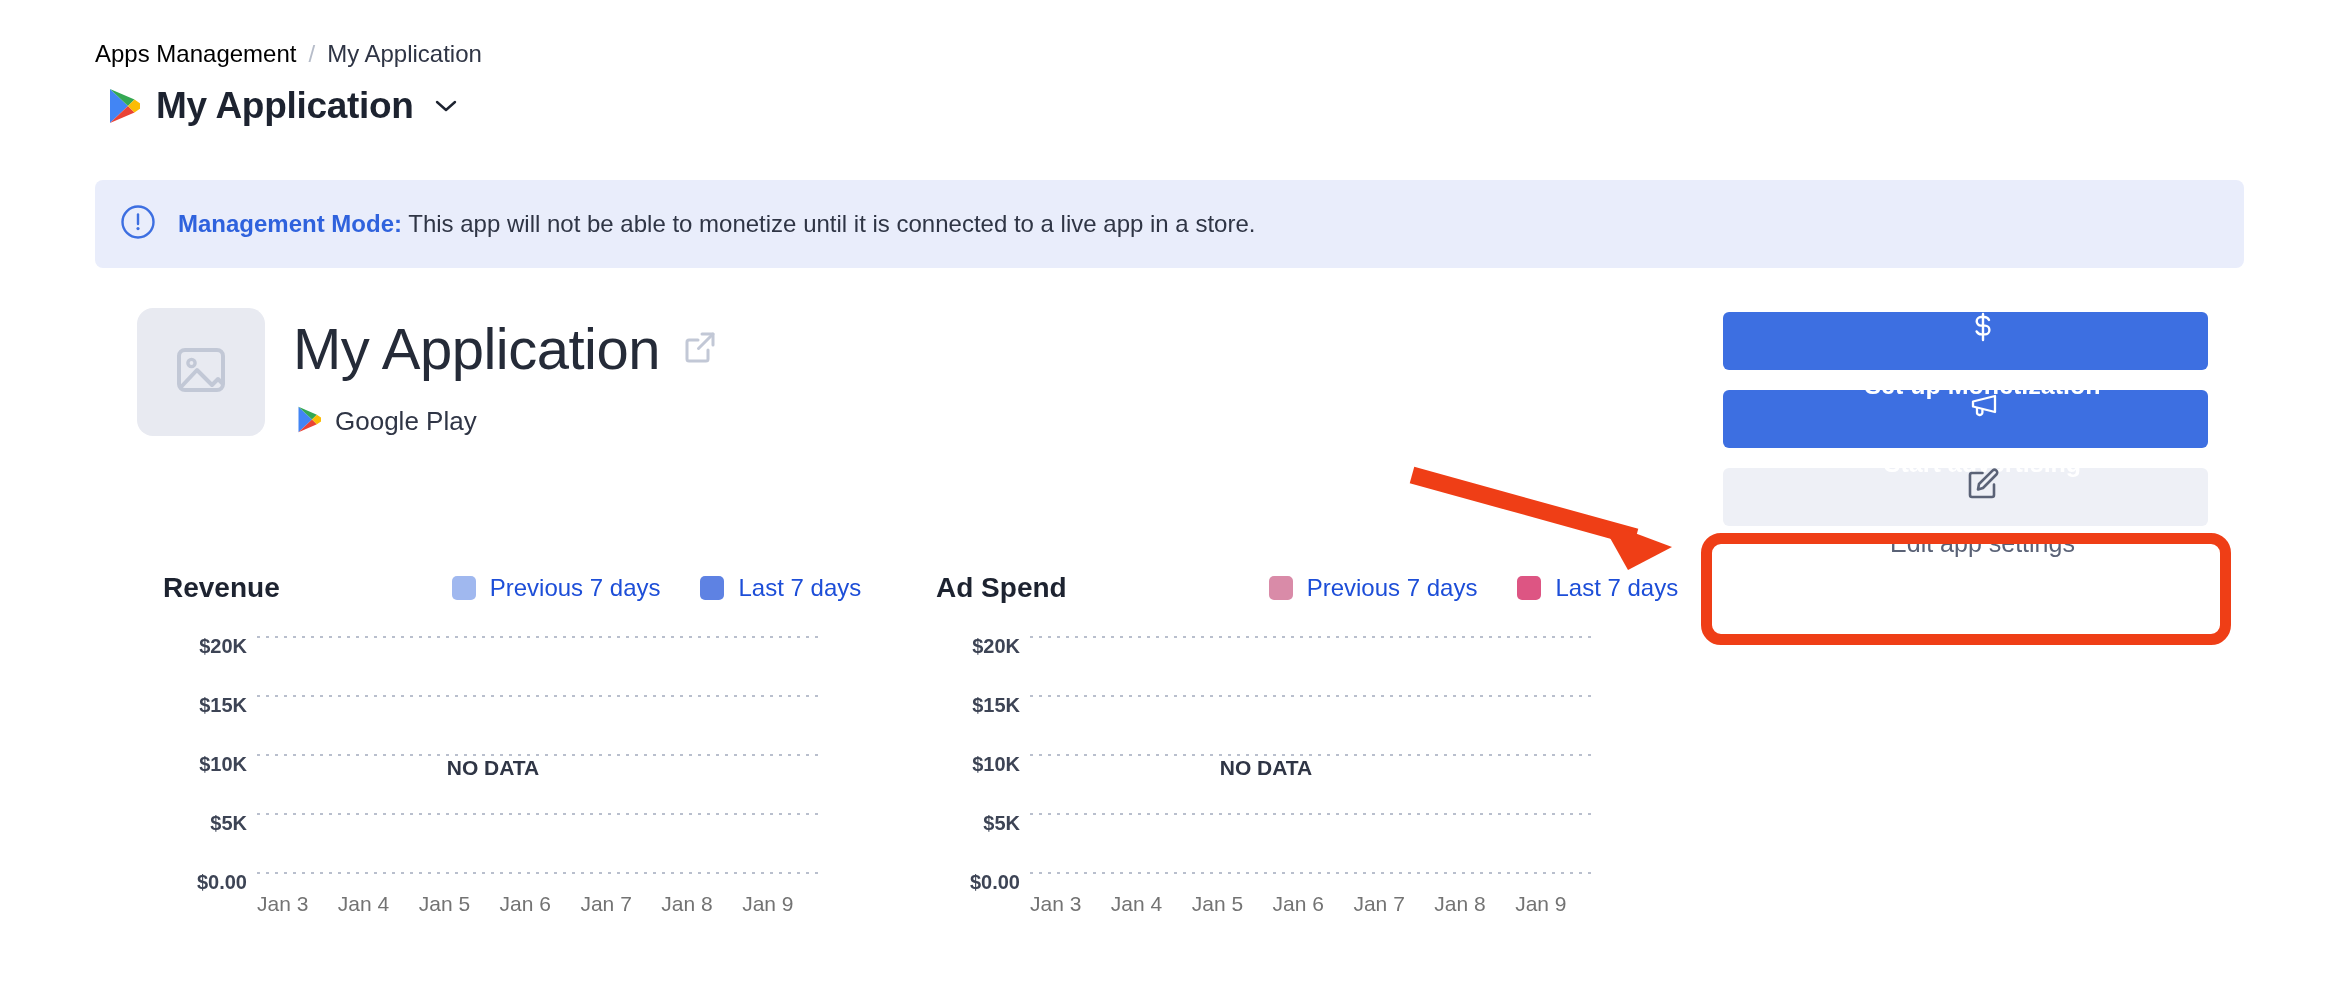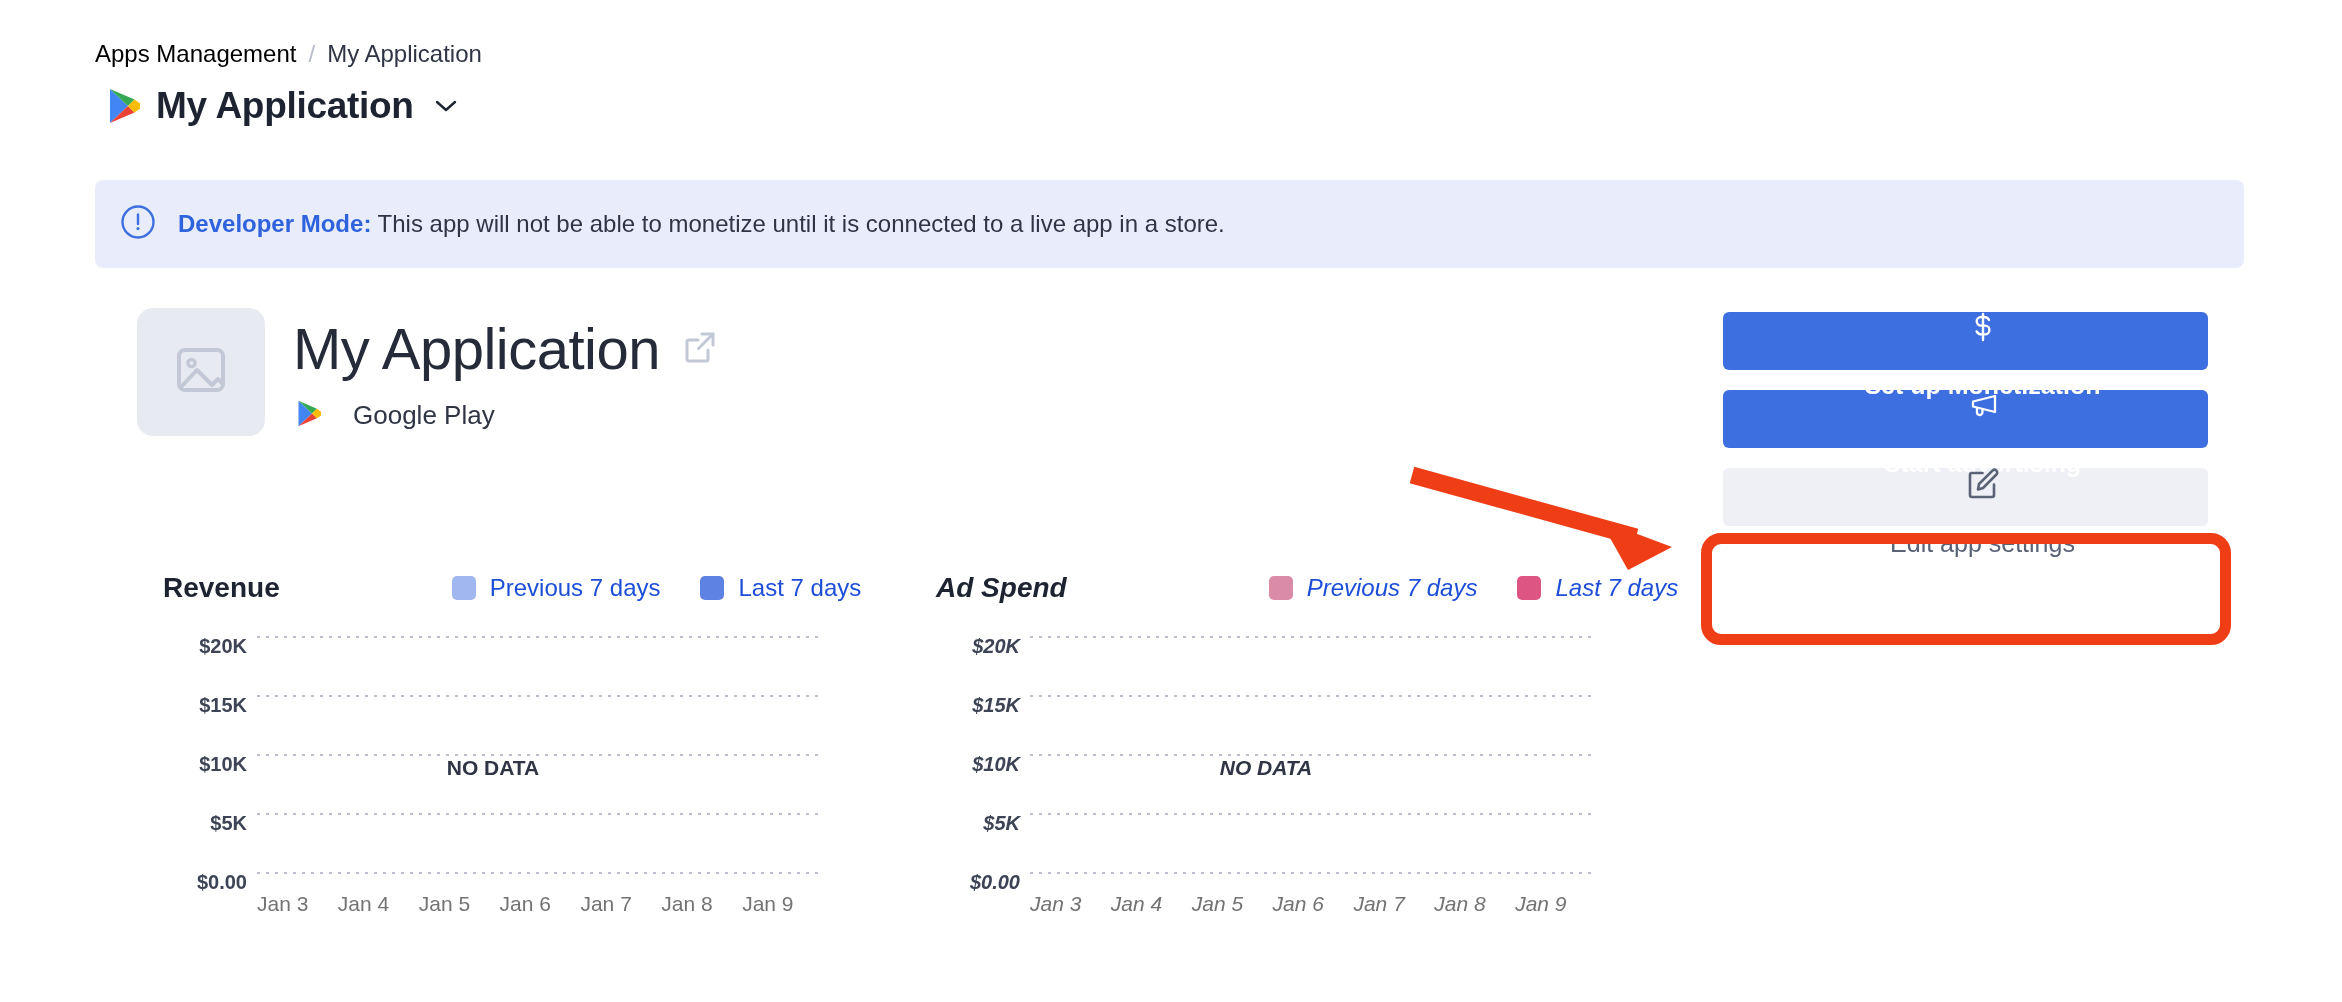--- a/index.html
+++ b/index.html
@@ -67,21 +67,21 @@
   }
   .app-meta { padding-top: 8px; }
   .app-name-row { display: flex; align-items: center; gap: 22px; }
   .app-name {
     font-size: 58px;
     color: #252b38;
     font-weight: normal;
     letter-spacing: -0.5px;
     line-height: 66px;
   }
-  .store-row { display: flex; align-items: flex-start; gap: 32px; margin-top: 18px; margin-left: 4px; }
+  .store-row { display: flex; align-items: flex-start; gap: 14px; margin-top: 24px; margin-left: 4px; }
   .store-name { font-size: 26px; color: #2f3545; }
 
   
   .actions { position: absolute; left: 1723px; top: 312px; width: 485px; }
   .btn {
     height: 58px;
     border-radius: 6px;
     display: flex; align-items: center;
     padding-left: 34px;
     gap: 26px;
@@ -92,21 +92,21 @@
     flex-direction: column;
   }
   .btn-primary { background: #3d6fe1; }
   .btn-primary .btn-label { color: #ffffff; font-size: 25px; font-weight: bold; }
   .btn-secondary { background: #eef0f6; }
   .btn-secondary .btn-label { color: #5a6276; font-size: 25px; font-weight: normal; }
 
   
   .chart { position: absolute; top: 568px; }
   .chart-rev { left: 163px; }
-  .chart-ads { left: 936px; font-style: italic; }
+  .chart-ads { left: 936px; }
   .chart-head { display: flex; align-items: center; height: 40px; }
   .chart-title { font-size: 28px; font-weight: bold; color: #1d2330; }
   .legend { display: flex; align-items: center; gap: 16px; }
   .legend-item { display: flex; align-items: center; gap: 14px; }
   .swatch { width: 24px; height: 24px; border-radius: 5px; display:block; }
   .legend-label { font-size: 24px; color: #1d4ed8; }
 
   .plot { position: relative; width: 660px; height: 250px; margin-top: 28px; }
   .grid-row {
     position: absolute; left: 0; width: 660px;
@@ -183,21 +183,21 @@
 
   <div class="banner">
     <span>
       <svg width="36" height="36" viewBox="0 0 36 36">
         <circle cx="18" cy="18" r="15.5" stroke="#3d6fe1" stroke-width="2.4" fill="none"></circle>
         <line x1="18" y1="10.5" x2="18" y2="20" stroke="#3d6fe1" stroke-width="2.4" stroke-linecap="round"></line>
         <circle cx="18" cy="24.6" r="1.6" fill="#3d6fe1"></circle>
       </svg>
     </span>
     <div class="banner-text">
-      <b>Developer Mode:</b><span> This app will not be able to monetize until it is connected to a live app in a store.</span>
+      <b>Management Mode:</b><span> This app will not be able to monetize until it is connected to a live app in a store.</span>
     </div>
   </div>
 
   <div class="app-hdr">
     <div class="app-thumb">
       <span>
         <svg width="58" height="58" viewBox="0 0 58 58">
           <rect x="7" y="9" width="44" height="40" rx="6" stroke="#c2c8d6" stroke-width="4" fill="none"></rect>
           <circle cx="19.5" cy="22" r="3.6" stroke="#c2c8d6" stroke-width="3.4" fill="none"></circle>
           <path d="M9 46 L25 29 L40 44 L46 38 L50 42" stroke="#c2c8d6" stroke-width="4" fill="none" stroke-linejoin="round" stroke-linecap="round"></path>

